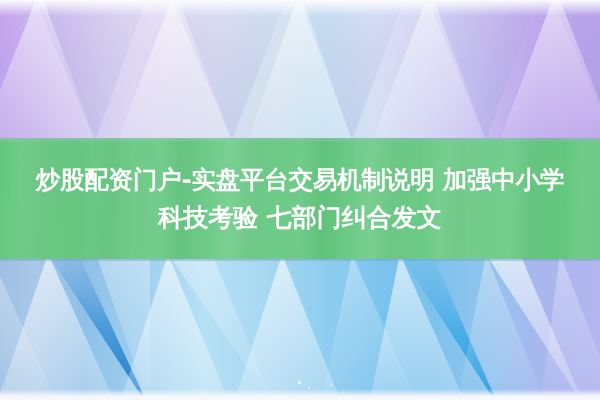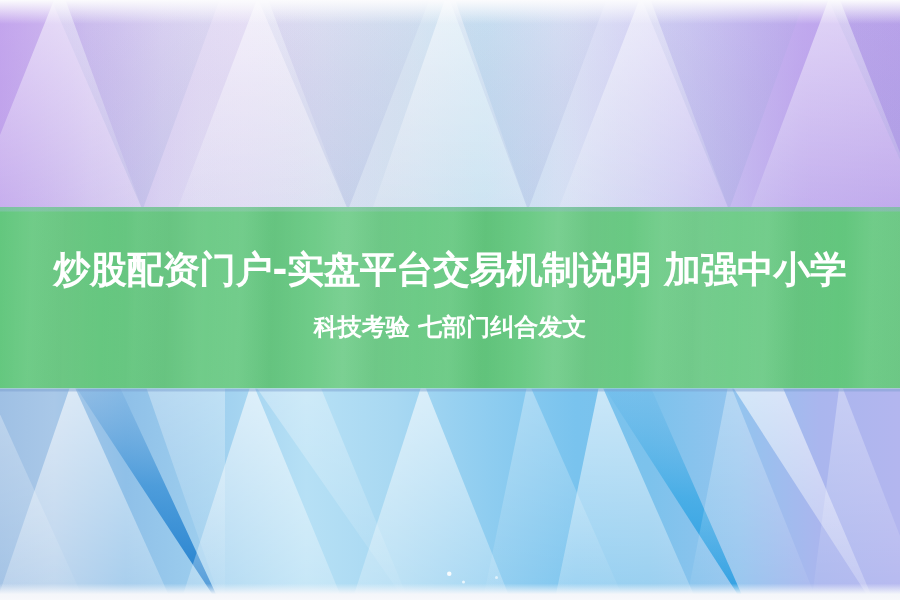--- a/index.html
+++ b/index.html
@@ -112,21 +112,21 @@
   .title-line {
     color: #ffffff;
     font-weight: bold;
     font-size: 25px;
     line-height: 38px;
     letter-spacing: 0px;
     white-space: nowrap;
     text-align: center;
   }
   .title-line.l1 { font-size: 24.5px; letter-spacing: -0.2px; }
-  .title-line.l2 { font-size: 16px; }
+  .title-line.l2 { font-size: 25px; }
 
   
   .zone-bottom {
     position: absolute;
     left: 0; top: 259px;
     width: 600px; height: 141px;
     overflow: hidden;
     background: linear-gradient(90deg,
         #9fc0e4 0%,
         #a9c8e8 6%,

